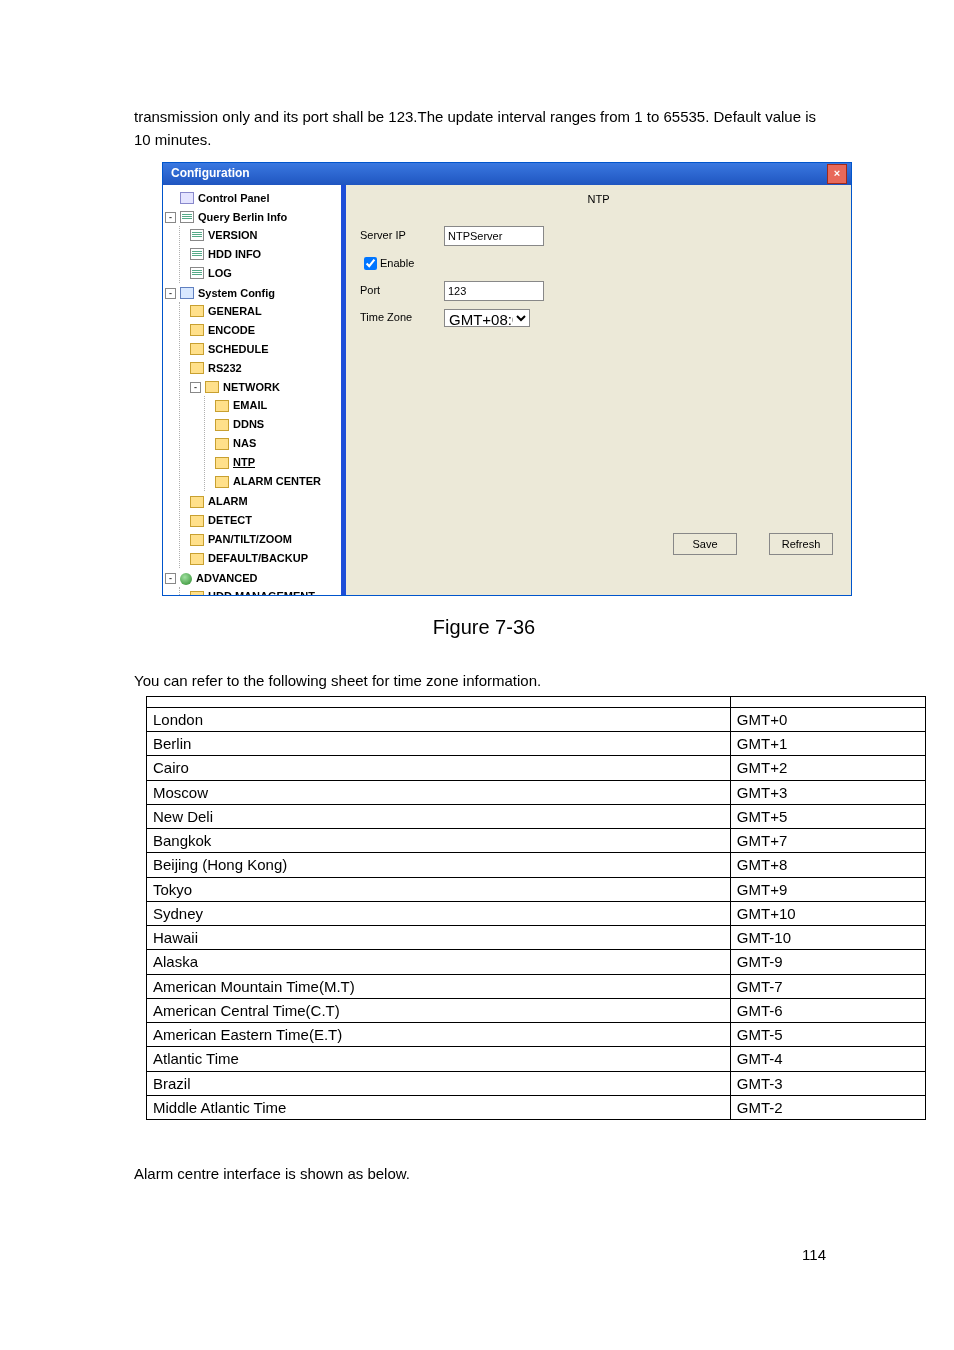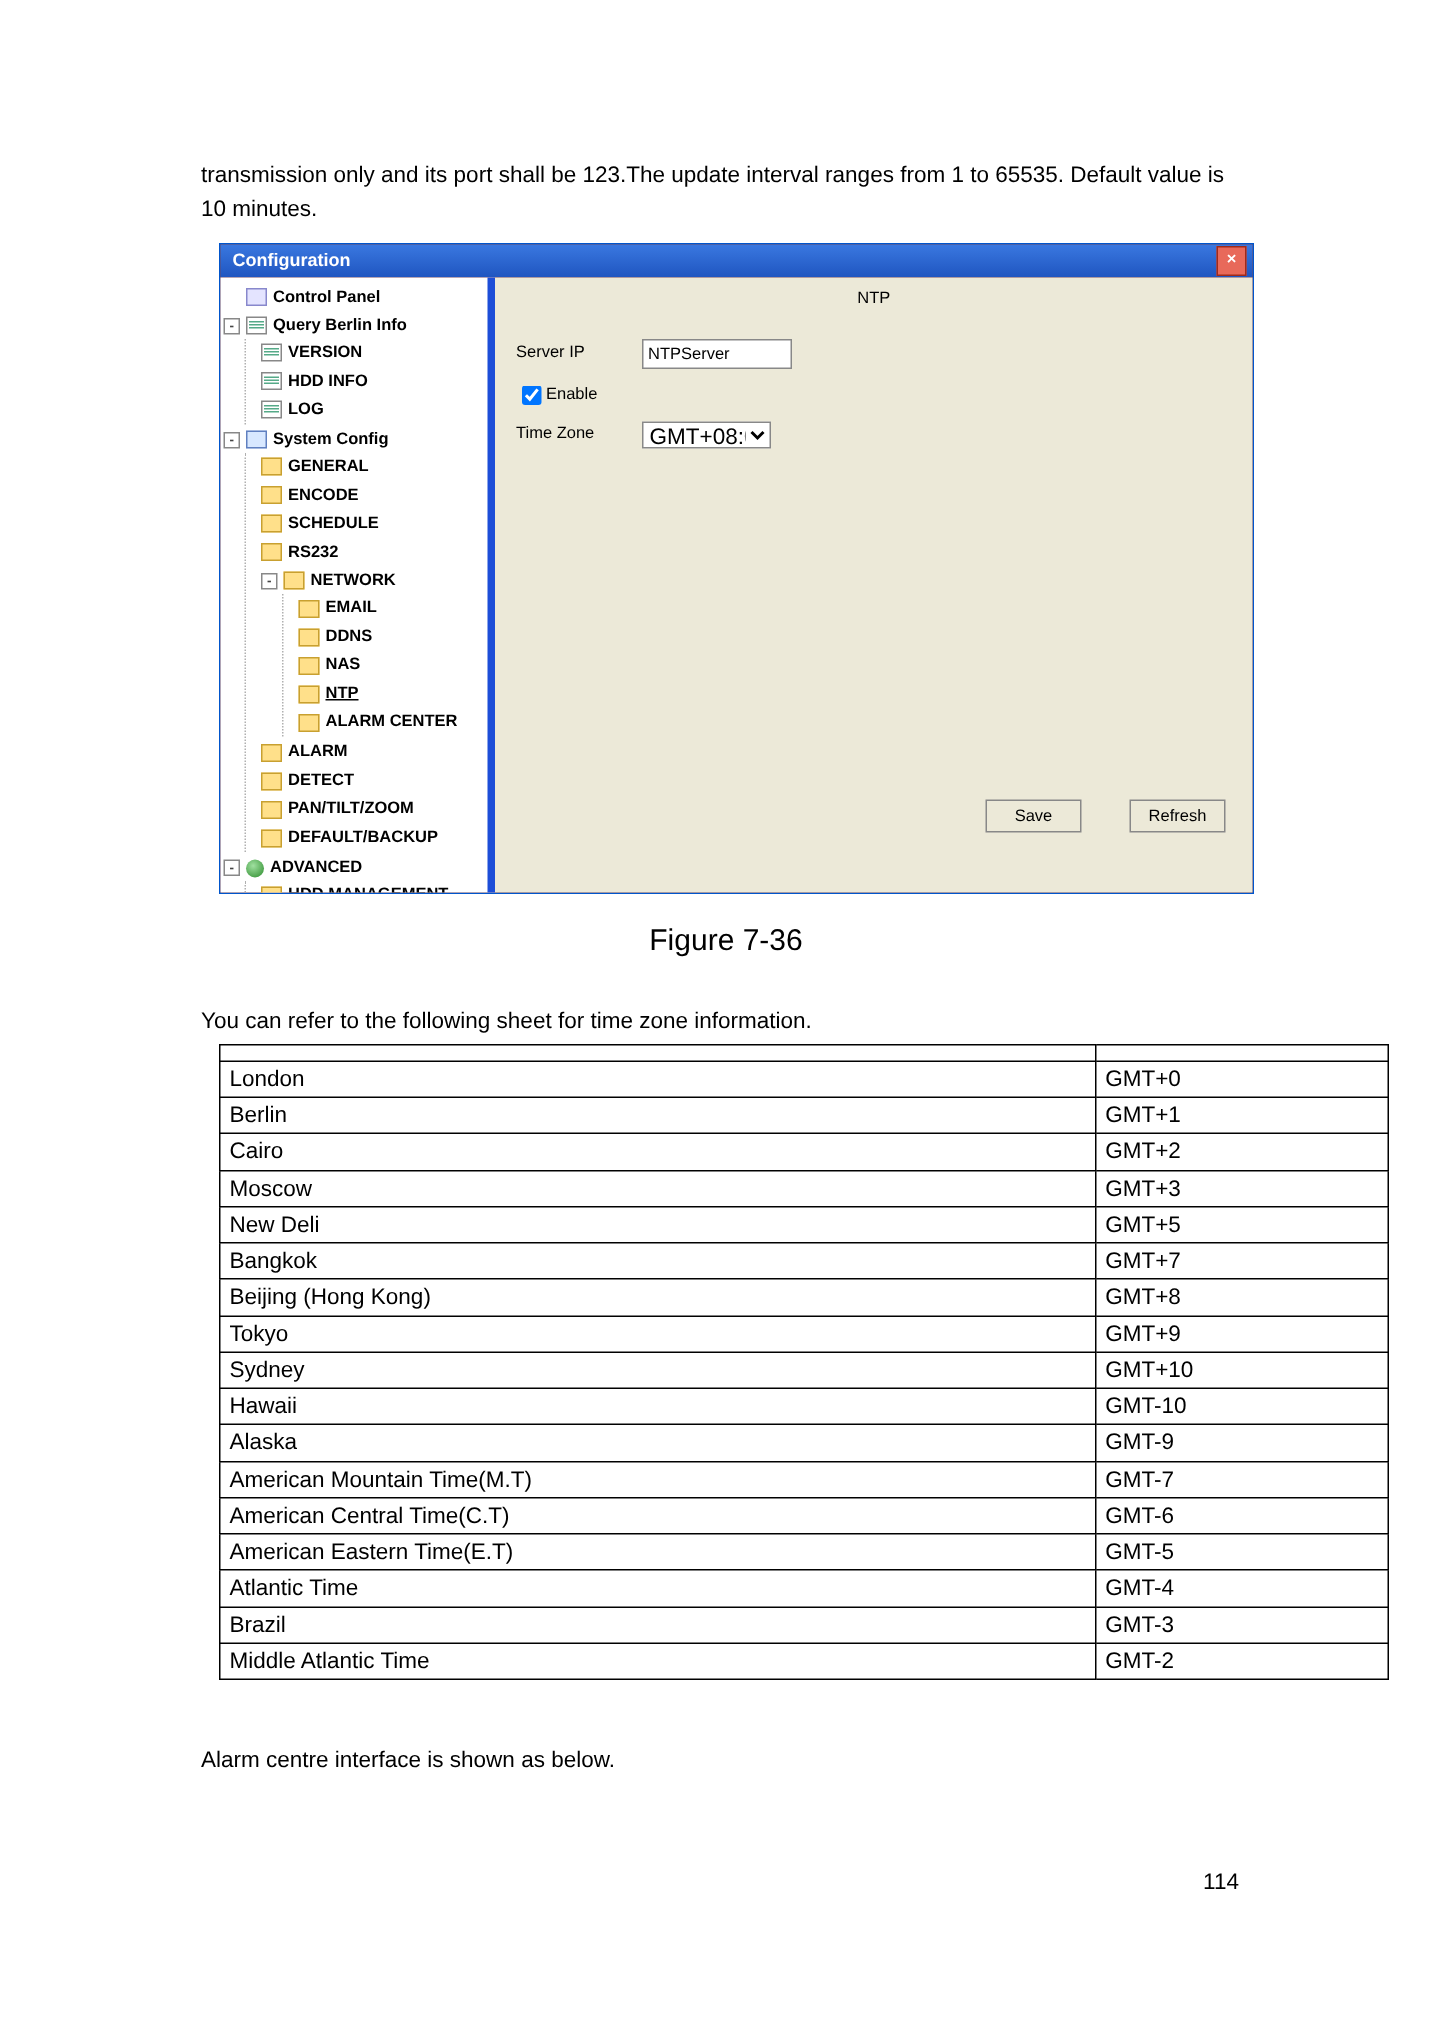--- a/index.html
+++ b/index.html
@@ -13,23 +13,23 @@
     padding: 90px 120px 60px 134px;
     font-size: 15px;
     line-height: 1.55;
   }
   .intro {
     margin-bottom: 10px;
   }
   
   .config-win {
     width: 688px;
-    margin-left: 12px;
+    margin-left: 28px;
     border: 1px solid #0055cc;
-    background: #c2410c;
+    background: #7dd3fc;
     font-size: 11px;
     font-family: Tahoma, Arial, sans-serif;
     color: #000;
   }
   .titlebar {
     background: linear-gradient(#3a78e0, #1f55c0);
     color: #fff;
     height: 22px;
     display: flex;
     align-items: center;
@@ -329,20 +329,24 @@
         <div class="form">
           <div class="form-row">
             <span class="flabel">Server IP</span>
             <input type="text" value="NTPServer" style="">
           </div>
           <div class="form-row">
             <input type="checkbox" checked="" style="">
             <span>Enable</span>
           </div>
           <div class="form-row">
+            <span class="flabel">Port</span>
+            <input type="text" value="123" style="">
+          </div>
+          <div class="form-row">
             <span class="flabel">Time Zone</span>
             <select>
               <option selected="">GMT+08:00</option>
             </select>
           </div>
         </div>
         <div class="btnbar">
           <button>Save</button>
           <button>Refresh</button>
         </div>

